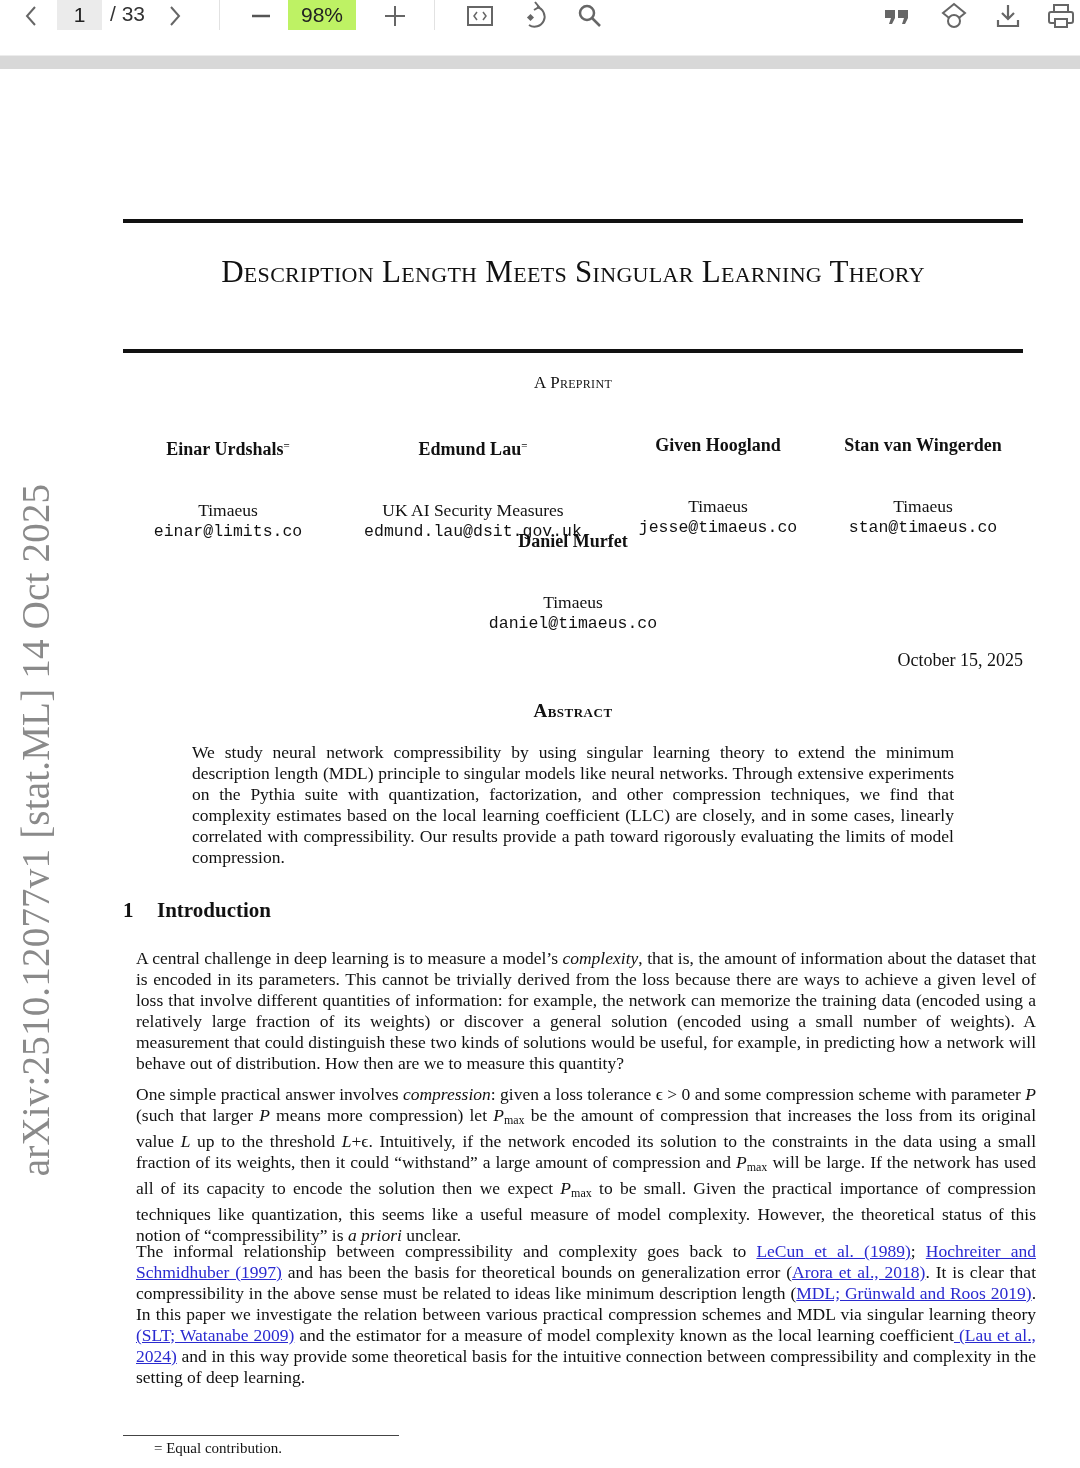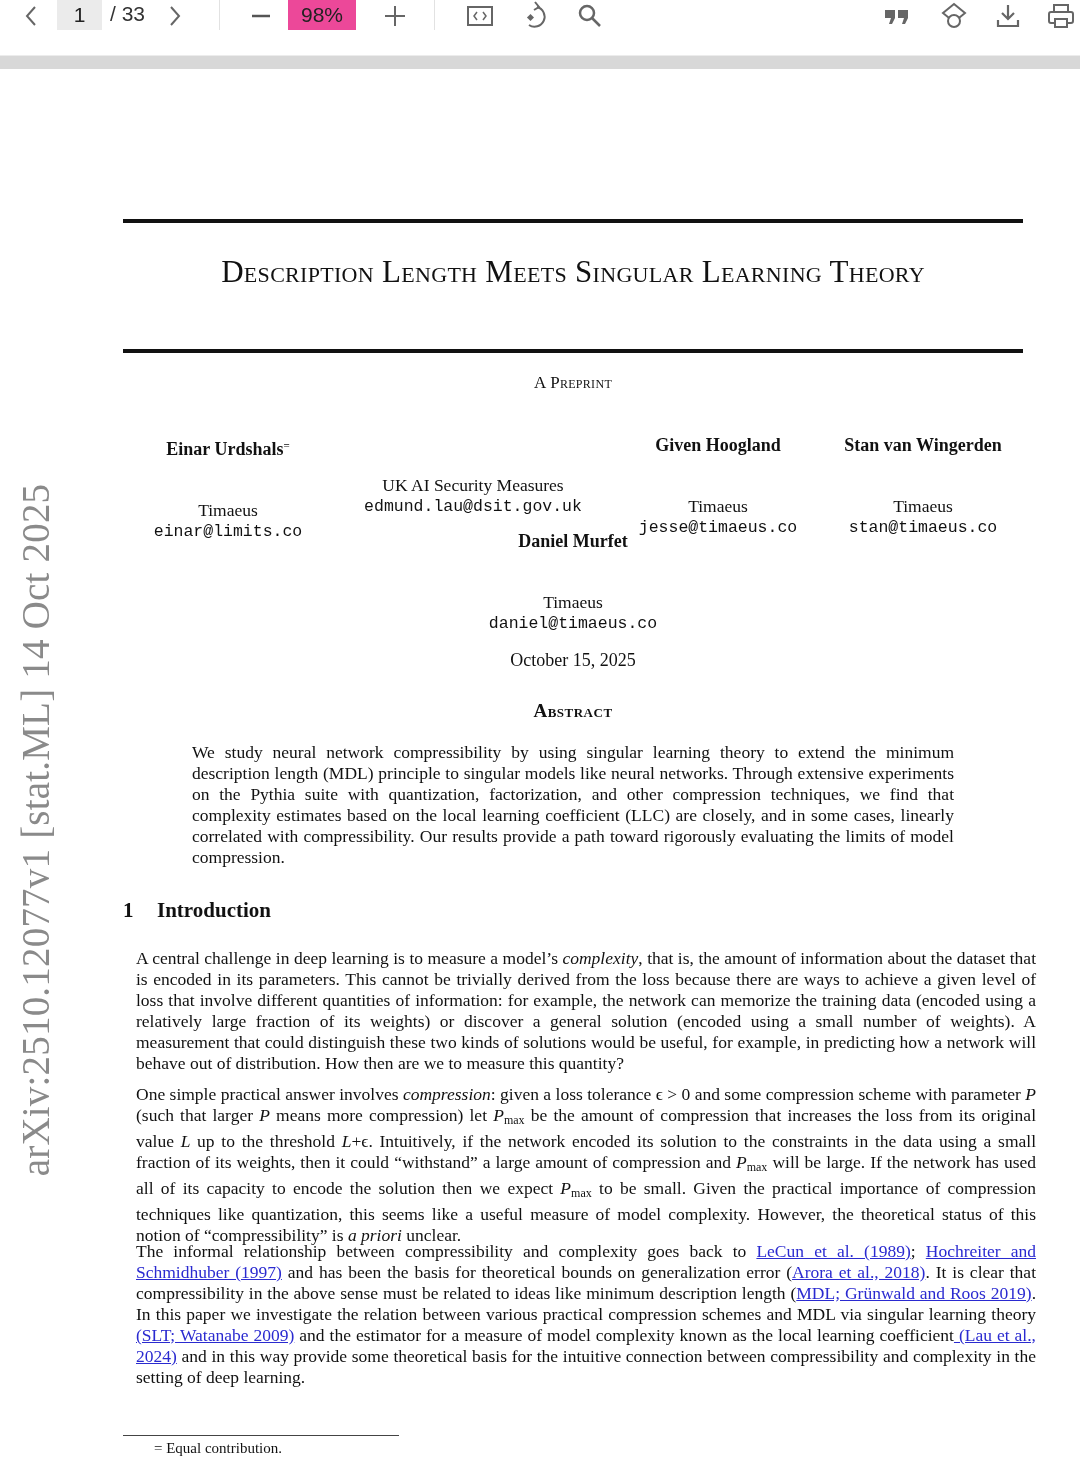--- a/index.html
+++ b/index.html
@@ -21,21 +21,21 @@
   }
   .tb { position: absolute; color: #555; display: flex; align-items: center; justify-content: center; }
   .tb svg { display: block; }
   .page-box {
     position: absolute; left: 57px; top: 0; width: 45px; height: 30px;
     background: #ebebeb; font-size: 21px; color: #222; display:flex; align-items:center; justify-content:center;
   }
   .page-total { position: absolute; left: 110px; top: 2px; font-size: 21px; color: #333; }
   .zoom-box {
     position: absolute; left: 288px; top: 0; width: 68px; height: 30px;
-    background: #ec4899; font-size: 21px; color: #222; display:flex; align-items:center; justify-content:center;
+    background: #bef264; font-size: 21px; color: #222; display:flex; align-items:center; justify-content:center;
   }
   .sep { position: absolute; top: 0; width: 1px; height: 30px; background: #e2e2e2; }
   .arxiv {
     position: absolute; left: 35px; top: 830px;
     transform: translate(-50%, -50%) rotate(-90deg);
     transform-origin: center center;
     white-space: nowrap; font-size: 39px; color: #8a8a8a; letter-spacing: 0.2px;
     font-family: "Liberation Serif", serif;
   }
   .rule { position: absolute; left: 123px; width: 900px; height: 4px; background: #111; }
@@ -46,21 +46,21 @@
   }
   .preprint {
     position: absolute; left: 123px; width: 900px; top: 373px; text-align: center;
     font-size: 17px; font-variant: small-caps; letter-spacing: 0.3px;
   }
   .author { position: absolute; text-align: center; line-height: 21px; }
   .author .name { font-weight: bold; font-size: 18px; }
   .author .aff { font-size: 17.5px; margin-top: 40px; }
   .author .email { font-family: "Liberation Mono", "DejaVu Sans Mono", monospace; font-size: 16.5px; }
   .sup { font-size: 11px; vertical-align: 6px; font-weight: bold; }
-  .date { position: absolute; left: 123px; width: 900px; top: 650px; text-align: center; font-size: 18px; }
+  .date { position: absolute; left: 123px; width: 900px; top: 650px; text-align: right; font-size: 18px; }
   .abs-head {
     position: absolute; left: 123px; width: 900px; top: 700px; text-align: center;
     font-weight: bold; font-size: 19px; font-variant: small-caps; letter-spacing: 0.5px;
   }
   .abstract {
     position: absolute; left: 192px; width: 762px; top: 742px;
     font-size: 17.5px; line-height: 21px; text-align: justify;
   }
   .section {
     position: absolute; left: 123px; top: 898px; font-size: 21px; font-weight: bold;
@@ -159,20 +159,21 @@
 </div>
 <div class="rule" style="top:349px;"></div>
 <div class="preprint">A Preprint</div>
 
 <div class="author" style="left:128px;width:200px;top:435px;">
   <div class="name"><span>Einar Urdshals</span><span class="sup">=</span></div>
   <div class="aff">Timaeus</div>
   <div class="email">einar@limits.co</div>
 </div>
 <div class="author" style="left:340px;width:266px;top:435px;">
+  <div class="name"><span>Edmund Lau</span><span class="sup">=</span></div>
   <div class="aff">UK AI Security Measures</div>
   <div class="email">edmund.lau@dsit.gov.uk</div>
 </div>
 <div class="author" style="left:622px;width:192px;top:435px;">
   <div class="name">Given Hoogland</div>
   <div class="aff">Timaeus</div>
   <div class="email">jesse@timaeus.co</div>
 </div>
 <div class="author" style="left:830px;width:186px;top:435px;">
   <div class="name">Stan van Wingerden</div>

